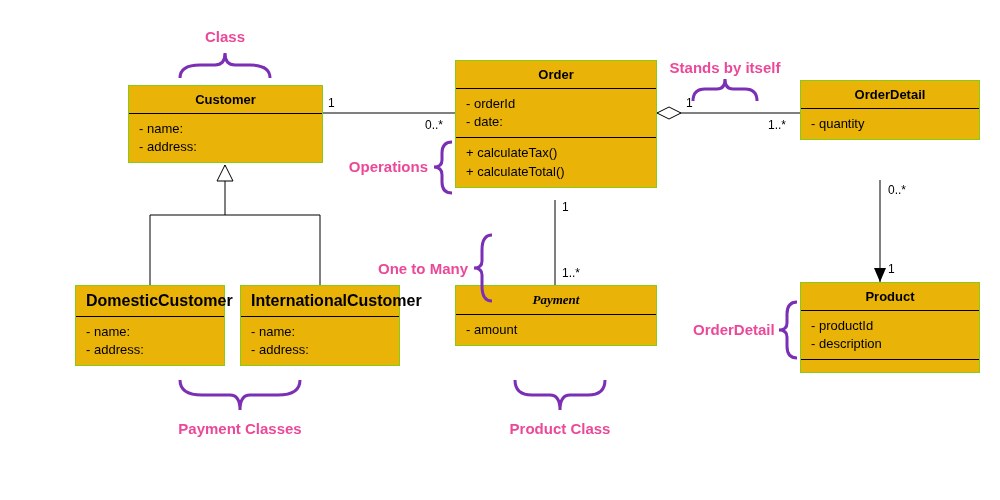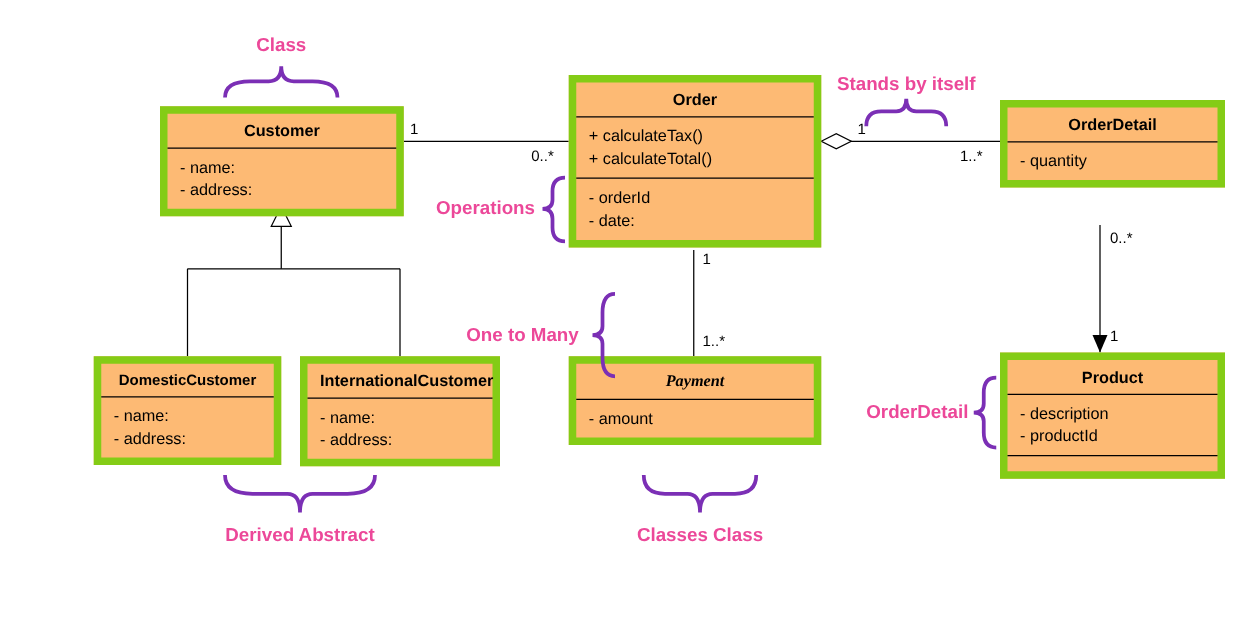--- a/index.html
+++ b/index.html
@@ -7,22 +7,22 @@
     margin: 0;
     width: 1000px;
     height: 500px;
     position: relative;
     font-family: Arial, Helvetica, sans-serif;
     font-size: 13px;
     background: #fff;
   }
   .uml-class {
     position: absolute;
-    border: 6px solid #84cc16;
-    background: #fdba74;
+    border: 1px solid #84cc16;
+    background: #eab308;
   }
   .uml-title {
     border-bottom: 1px solid #000;
     text-align: center;
     font-weight: bold;
     padding: 6px 10px;
   }
   .uml-title.abstract { font-style: italic; font-family: Liberation Serif, serif; }
   .uml-section {
     border-bottom: 1px solid #000;
@@ -75,64 +75,64 @@
   <div class="uml-title">Customer</div>
   <div class="uml-section">
     <div class="uml-row">- name:</div>
     <div class="uml-row">- address:</div>
   </div>
 </div>
 
 <div class="uml-class" style="left:455px; top:60px; width:202px;">
   <div class="uml-title">Order</div>
   <div class="uml-section">
+    <div class="uml-row">- orderId</div>
+    <div class="uml-row">- date:</div>
+  </div>
+  <div class="uml-section">
     <div class="uml-row">+ calculateTax()</div>
     <div class="uml-row">+ calculateTotal()</div>
-  </div>
-  <div class="uml-section">
-    <div class="uml-row">- orderId</div>
-    <div class="uml-row">- date:</div>
   </div>
 </div>
 
 <div class="uml-class" style="left:800px; top:80px; width:180px;">
   <div class="uml-title">OrderDetail</div>
   <div class="uml-section">
     <div class="uml-row">- quantity</div>
   </div>
 </div>
 
 <div class="uml-class" style="left:75px; top:285px; width:150px;">
-  <div class="uml-title" style="font-size:12px">DomesticCustomer</div>
+  <div class="uml-title" style="font-size:16px">DomesticCustomer</div>
   <div class="uml-section">
     <div class="uml-row">- name:</div>
     <div class="uml-row">- address:</div>
   </div>
 </div>
 
 <div class="uml-class" style="left:240px; top:285px; width:160px;">
-  <div class="uml-title" style="font-size:13px">InternationalCustomer</div>
+  <div class="uml-title" style="font-size:16px">InternationalCustomer</div>
   <div class="uml-section">
     <div class="uml-row">- name:</div>
     <div class="uml-row">- address:</div>
   </div>
 </div>
 
 <div class="uml-class" style="left:455px; top:285px; width:202px;">
   <div class="uml-title abstract">Payment</div>
   <div class="uml-section">
     <div class="uml-row">- amount</div>
   </div>
 </div>
 
 <div class="uml-class" style="left:800px; top:282px; width:180px;">
   <div class="uml-title">Product</div>
   <div class="uml-section">
+    <div class="uml-row">- productId</div>
     <div class="uml-row">- description</div>
-    <div class="uml-row">- productId</div>
   </div>
   <div class="uml-section" style="height:10px"></div>
 </div>
 
 <div class="mult" style="left:328px; top:96px;">1</div>
 <div class="mult" style="left:425px; top:118px;">0..*</div>
 
 <div class="mult" style="left:686px; top:96px;">1</div>
 <div class="mult" style="left:768px; top:118px;">1..*</div>
 
@@ -150,31 +150,31 @@
 <div class="annotation" style="left:348px; top:158px; width:80px; text-align:right">Operations</div>
 <svg class="brace-svg" style="left:432px; top:140px;" width="22" height="55">
   <path d="M20,2 Q10,2 10,13 L10,20 Q10,27 2,27 Q10,27 10,35 L10,42 Q10,53 20,53" fill="none" stroke="#7b2fb5" stroke-width="3"></path>
 </svg>
 
 <div class="annotation" style="left:665px; top:59px; width:120px;">Stands by itself</div>
 <svg class="brace-svg" style="left:690px; top:76px;" width="70" height="28">
   <path d="M3,25 Q3,13 15,13 L27,13 Q35,13 35,3 Q35,13 43,13 L55,13 Q67,13 67,25" fill="none" stroke="#7b2fb5" stroke-width="3"></path>
 </svg>
 
-<div class="annotation" style="left:368px; top:260px; width:100px; ">One to Many</div>
+<div class="annotation" style="left:368px; top:260px; width:100px; text-align:right">One to Many</div>
 <svg class="brace-svg" style="left:472px; top:233px;" width="22" height="70">
   <path d="M20,2 Q10,2 10,17 L10,28 Q10,35 2,35 Q10,35 10,42 L10,53 Q10,68 20,68" fill="none" stroke="#7b2fb5" stroke-width="3"></path>
 </svg>
 
 <div class="annotation" style="left:693px; top:321px; width:80px; text-align:right">OrderDetail</div>
 <svg class="brace-svg" style="left:777px; top:300px;" width="22" height="60">
   <path d="M20,2 Q10,2 10,14 L10,23 Q10,30 2,30 Q10,30 10,37 L10,46 Q10,58 20,58" fill="none" stroke="#7b2fb5" stroke-width="3"></path>
 </svg>
 
-<div class="annotation" style="left:150px; top:420px; width:180px;">Derived Abstract</div>
+<div class="annotation" style="left:150px; top:420px; width:180px;">Payment Classes</div>
 <svg class="brace-svg" style="left:175px; top:375px;" width="130" height="40">
   <path d="M5,5 Q5,20 27,20 L55,20 Q65,20 65,35 Q65,20 75,20 L103,20 Q125,20 125,5" fill="none" stroke="#7b2fb5" stroke-width="3"></path>
 </svg>
 
-<div class="annotation" style="left:470px; top:420px; width:180px;">Classes Class</div>
+<div class="annotation" style="left:470px; top:420px; width:180px;">Product Class</div>
 <svg class="brace-svg" style="left:510px; top:375px;" width="100" height="40">
   <path d="M5,5 Q5,20 22,20 L40,20 Q50,20 50,35 Q50,20 60,20 L78,20 Q95,20 95,5" fill="none" stroke="#7b2fb5" stroke-width="3"></path>
 </svg>
 
 </body></html>

